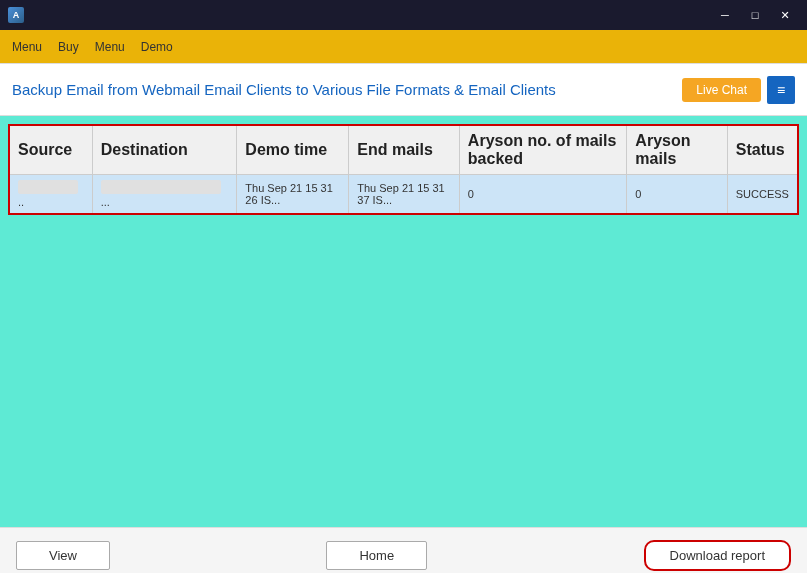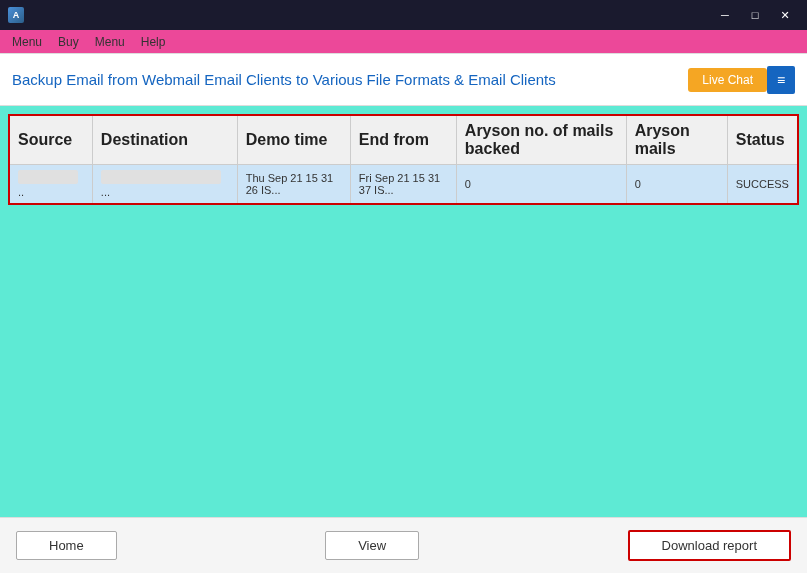--- a/index.html
+++ b/index.html
@@ -52,25 +52,25 @@
       color: white;
       cursor: pointer;
       font-size: 11px;
       display: flex;
       align-items: center;
       justify-content: center;
     }
 
     
     .menu-bar {
-      background: #ec4899;
+      background: #eab308;
       border-bottom: 1px solid #ddd;
       display: flex;
       align-items: center;
-      height: 24px;
+      height: 34px;
       padding: 0 4px;
     }
     .menu-item {
       padding: 2px 8px;
       font-size: 12px;
       cursor: pointer;
       color: #333;
     }
 
     
@@ -94,21 +94,21 @@
     }
     .app-title {
       color: #1565c0;
       font-size: 15px;
       font-weight: 500;
       flex: 1;
     }
     .header-buttons {
       display: flex;
       align-items: center;
-      gap: 0;
+      gap: 6px;
     }
     .live-chat-btn {
       background: #f5a623;
       color: white;
       border: none;
       padding: 5px 14px;
       border-radius: 3px;
       font-size: 12px;
       cursor: pointer;
       font-weight: 500;
@@ -190,24 +190,24 @@
       padding: 6px 32px;
       font-size: 13px;
       cursor: pointer;
       border-radius: 2px;
       min-width: 90px;
     }
     .download-btn {
       background: white;
       border: 2px solid #cc0000;
       color: #333;
-      padding: 6px 32px;
+      padding: 6px 24px;
       font-size: 13px;
       cursor: pointer;
-      border-radius: 2px;
+      border-radius: 10px;
     }
   </style>
 </head>
 <body>
 
 <div class="title-bar">
   <div class="title-bar-left">
     <div class="title-bar-icon">
       <span>A</span>
     </div>
@@ -216,65 +216,65 @@
     <button class="title-btn">─</button>
     <button class="title-btn">□</button>
     <button class="title-btn close">✕</button>
   </div>
 </div>
 
 <div class="menu-bar">
   <span class="menu-item">Menu</span>
   <span class="menu-item">Buy</span>
   <span class="menu-item">Menu</span>
-  <span class="menu-item">Help</span>
+  <span class="menu-item">Demo</span>
 </div>
 
 <div class="main-content">
 
   <div class="header-bar">
     <span class="app-title">Backup Email from Webmail Email Clients to Various File Formats &amp; Email Clients</span>
     <div class="header-buttons">
       <button class="live-chat-btn">Live Chat</button>
       <button class="menu-icon-btn">≡</button>
     </div>
   </div>
 
   <div class="table-container">
     <table class="data-table">
       <thead>
         <tr>
           <th>Source</th>
           <th>Destination</th>
           <th>Demo time</th>
-          <th>End from</th>
+          <th>End mails</th>
           <th>Aryson no. of mails backed</th>
           <th>Aryson mails</th>
           <th>Status</th>
         </tr>
       </thead>
       <tbody>
         <tr class="selected">
           <td>
             <span class="blurred-cell"></span>
             <span>..</span>
           </td>
           <td>
             <span class="blurred-cell-wide"></span>
             <span>...</span>
           </td>
           <td>Thu Sep 21 15 31 26 IS...</td>
-          <td>Fri Sep 21 15 31 37 IS...</td>
+          <td>Thu Sep 21 15 31 37 IS...</td>
           <td>0</td>
           <td>0</td>
           <td>SUCCESS</td>
         </tr>
       </tbody>
     </table>
   </div>
 
   <div class="bottom-bar">
+    <button class="bottom-btn">View</button>
     <button class="bottom-btn">Home</button>
-    <button class="bottom-btn">View</button>
     <button class="download-btn">Download report</button>
   </div>
 
 </div>
 
 </body></html>

